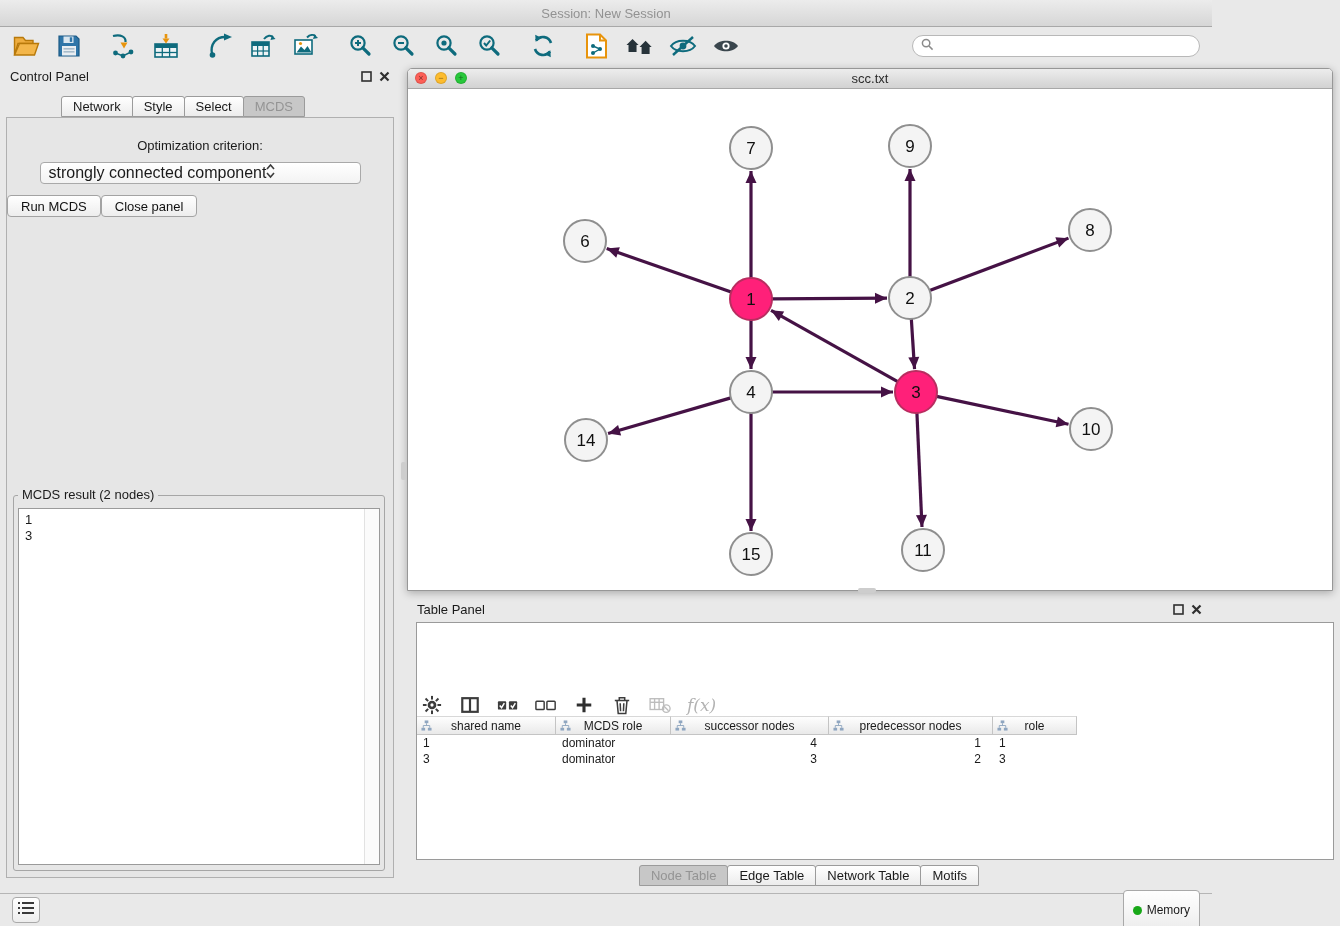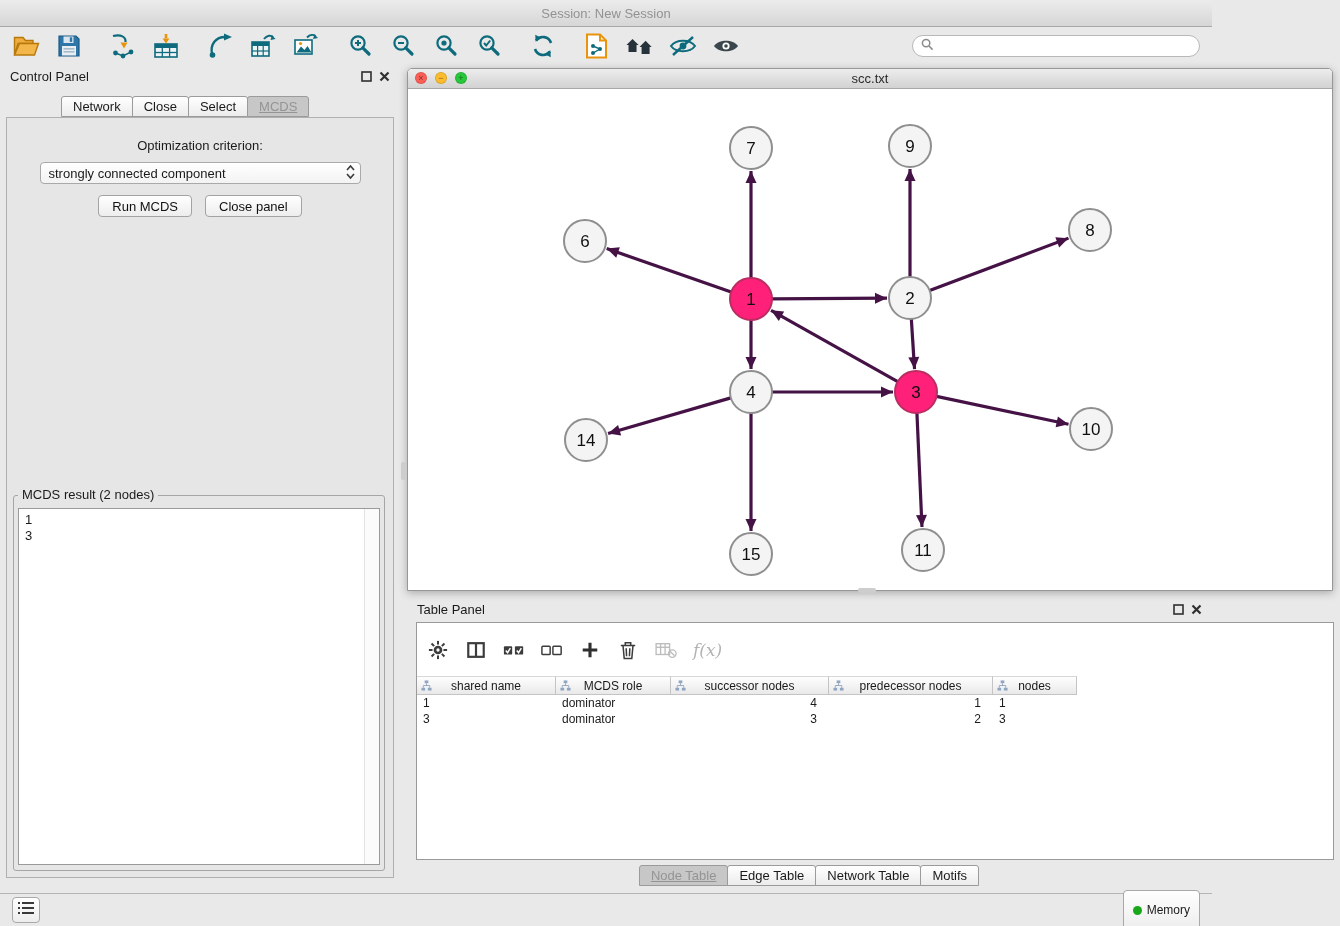--- a/index.html
+++ b/index.html
@@ -19,35 +19,35 @@
   .tb-group{display:flex;align-items:center;gap:15px;margin-right:26px;}
   .tb-icon{width:28px;height:28px;display:flex;align-items:center;justify-content:center;cursor:pointer;}
   .searchbox{margin-left:auto;width:288px;height:22px;border:1px solid #b8b8b8;border-radius:12px;
     background:#fff;display:flex;align-items:center;padding:0 8px;gap:5px;box-sizing:border-box;}
   .search-input{border:none;outline:none;background:transparent;flex:1;font-size:13px;font-family:inherit;}
 
   
   .tab{height:17px;line-height:17px;padding:1px 11px;border:1px solid #9b9b9b;margin-left:-1px;
     font-size:13px;color:#1a1a1a;background:linear-gradient(#ffffff,#ececec);
     border-radius:3px 3px 0 0;cursor:pointer;white-space:nowrap;}
-  .tab.active{background:#c7c7c7;color:#949494;text-decoration:underline;}
+  .tab.active{background:#c7c7c7;color:#949494;}
 
   
   .control-panel{position:absolute;left:0;top:63px;width:400px;height:831px;}
   .cp-header{height:26px;display:flex;align-items:center;padding:0 10px;font-size:13px;}
   .win-btns{margin-left:auto;display:flex;align-items:center;gap:7px;}
   .win-btns span{cursor:pointer;display:flex;}
   .cp-tabs{position:absolute;left:62px;top:33px;display:flex;}
   .cp-body{position:absolute;left:6px;right:6px;top:54px;bottom:16px;
     border:1px solid #b0b0b0;background:#e6e6e6;}
   .opt-label{margin-top:20px;text-align:center;font-size:13px;}
   .dropdown{width:306px;margin:9px auto 0;height:20px;border:1px solid #a9a9a9;border-radius:4px;
     background:linear-gradient(#ffffff,#f3f3f3);display:flex;align-items:center;
-    justify-content:space-between;padding:0 5px 0 8px;font-size:13px;cursor:pointer;box-sizing:content-box;}
-  .btn-row{margin-top:11px;display:flex;justify-content:center;gap:13px;}
+    justify-content:flex-start;padding:0 5px 0 8px;font-size:16px;cursor:pointer;box-sizing:content-box;}
+  .btn-row{margin-top:11px;display:flex;justify-content:flex-start;}
   .btn{font-family:inherit;font-size:13px;height:22px;padding:0 13px;border:1px solid #a3a3a3;
     border-radius:4px;background:linear-gradient(#ffffff,#ededed);color:#111;cursor:pointer;}
   .result-group{position:absolute;left:6px;right:8px;top:377px;bottom:6px;
     border:1px solid #a6a6a6;border-radius:3px;}
   .result-legend{position:absolute;top:-9px;left:4px;background:#e6e6e6;padding:0 4px;font-size:13px;}
   .result-inner{position:absolute;left:4px;right:4px;top:12px;bottom:5px;background:#fff;
     border:1px solid #9a9a9a;}
   .result-text{padding:3px 6px;font-size:13px;line-height:16px;white-space:pre-line;}
   .result-scrollbar{position:absolute;top:0;bottom:0;right:0;width:14px;border-left:1px solid #e2e2e2;background:#fbfbfb;}
 
@@ -64,21 +64,21 @@
   .nw-content{position:absolute;left:0;top:20px;right:0;bottom:0;background:#fff;overflow:hidden;}
 
   .divider-v-handle{position:absolute;left:401px;top:462px;width:5px;height:18px;background:#cdcdcd;border-radius:2px;}
   .divider-h-handle{position:absolute;left:858px;top:588px;width:18px;height:5px;background:#cdcdcd;border-radius:2px;}
 
   
   .tp-header{position:absolute;left:407px;top:598px;right:0;height:22px;display:flex;
     align-items:center;padding:0 10px;font-size:13px;box-sizing:border-box;}
   .table-box{position:absolute;left:416px;top:622px;width:918px;height:238px;background:#fff;
     border:1px solid #9a9a9a;box-sizing:border-box;overflow:hidden;}
-  .tt-toolbar{height:53px;display:flex;align-items:center;padding-left:10px;gap:16px;}
+  .tt-toolbar{height:53px;display:flex;align-items:flex-end;padding-left:4px;gap:16px;margin-top:40px;}
   .tt-icon{min-width:22px;height:22px;display:flex;align-items:center;justify-content:center;cursor:pointer;}
   .tt-icon.disabled{cursor:default;}
   .tt-icon.fx{font-family:"DejaVu Serif", serif;font-style:italic;font-size:17px;color:#b3b3b3;}
   .thead{display:flex;height:19px;justify-content:flex-end;}
   .th{position:relative;display:flex;align-items:center;justify-content:center;box-sizing:border-box;
     border-right:1px solid #c4c4c4;border-bottom:1px solid #c4c4c4;border-top:1px solid #d8d8d8;
     background:linear-gradient(#fefefe,#e9e9e9);font-size:12px;cursor:pointer;}
   .th svg{position:absolute;left:4px;}
   .th-filler{flex:1;}
   .tr{display:flex;height:16px;}
@@ -277,21 +277,21 @@
           </span>
         <span>
             <svg width="11" height="11" viewBox="0 0 11 11">
               <path d="M1.5 1.5 L9.5 9.5 M9.5 1.5 L1.5 9.5" stroke="#2f2f2f" stroke-width="2.2"></path>
             </svg>
           </span>
       </span>
     </div>
     <div class="cp-tabs">
         <div class="tab">Network</div>
-        <div class="tab">Close</div>
+        <div class="tab">Style</div>
         <div class="tab">Select</div>
         <div class="tab active">MCDS</div>
       </div>
     <div class="cp-body">
       <div class="opt-label">Optimization criterion:</div>
       <div class="dropdown">
         <span>strongly connected component</span>
         <span><svg width="9" height="16" viewBox="0 0 9 16">
               <path d="M1 6 L4.5 2 L8 6" fill="none" stroke="#3c3c3c" stroke-width="1.6"></path>
               <path d="M1 10 L4.5 14 L8 10" fill="none" stroke="#3c3c3c" stroke-width="1.6"></path>
@@ -530,21 +530,21 @@
         </div>
         <div class="th" style="width: 84px;">
           <svg width="11" height="11" viewBox="0 0 12 12">
             <g fill="#8fa6c0">
               <rect x="4" y="0.5" width="4" height="3"></rect>
               <rect x="0.5" y="8.5" width="4" height="3"></rect>
               <rect x="7.5" y="8.5" width="4" height="3"></rect>
             </g>
             <path d="M6 3.5 V6 M2.5 8.5 V6 h7 v2.5" fill="none" stroke="#8fa6c0" stroke-width="1"></path>
           </svg>
-          <span>nodes</span>
+          <span>role</span>
         </div>
         <div class="th-filler"></div>
       </div>
     <div class="tbody">
         <div class="tr">
           <div class="td" style="width: 139px;">1</div>
           <div class="td" style="width: 115px;">dominator</div>
           <div class="td right" style="width: 158px;">4</div>
           <div class="td right" style="width: 164px;">1</div>
           <div class="td" style="width: 84px;">1</div>

